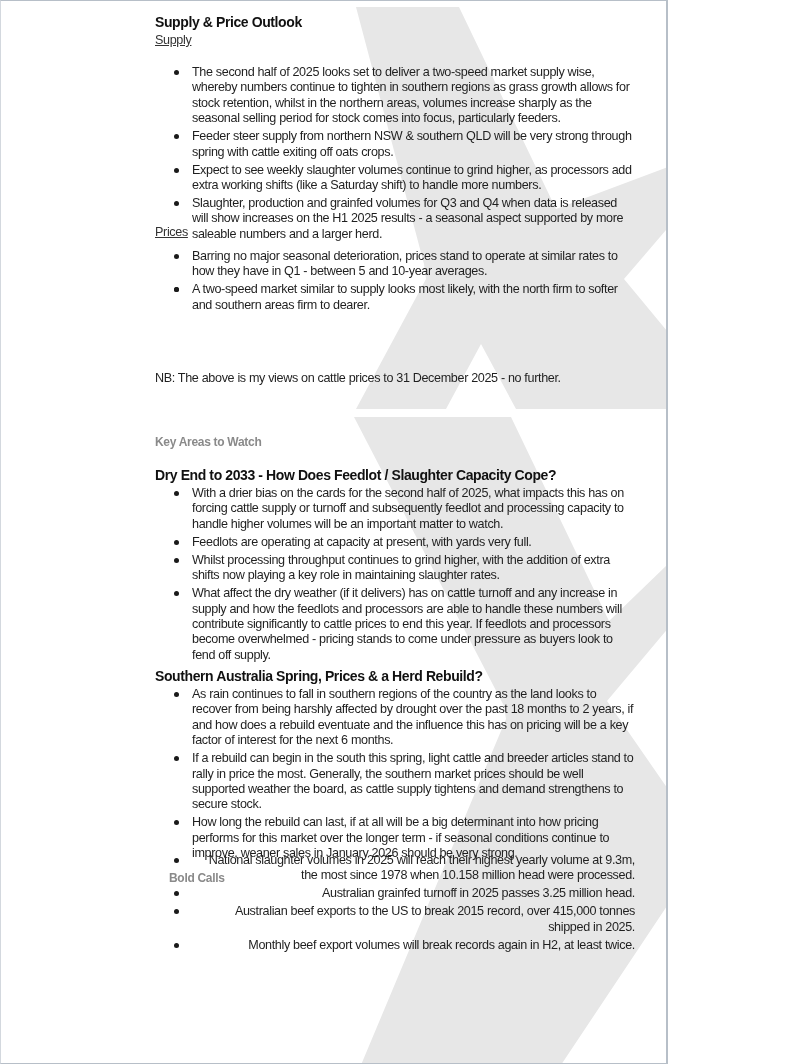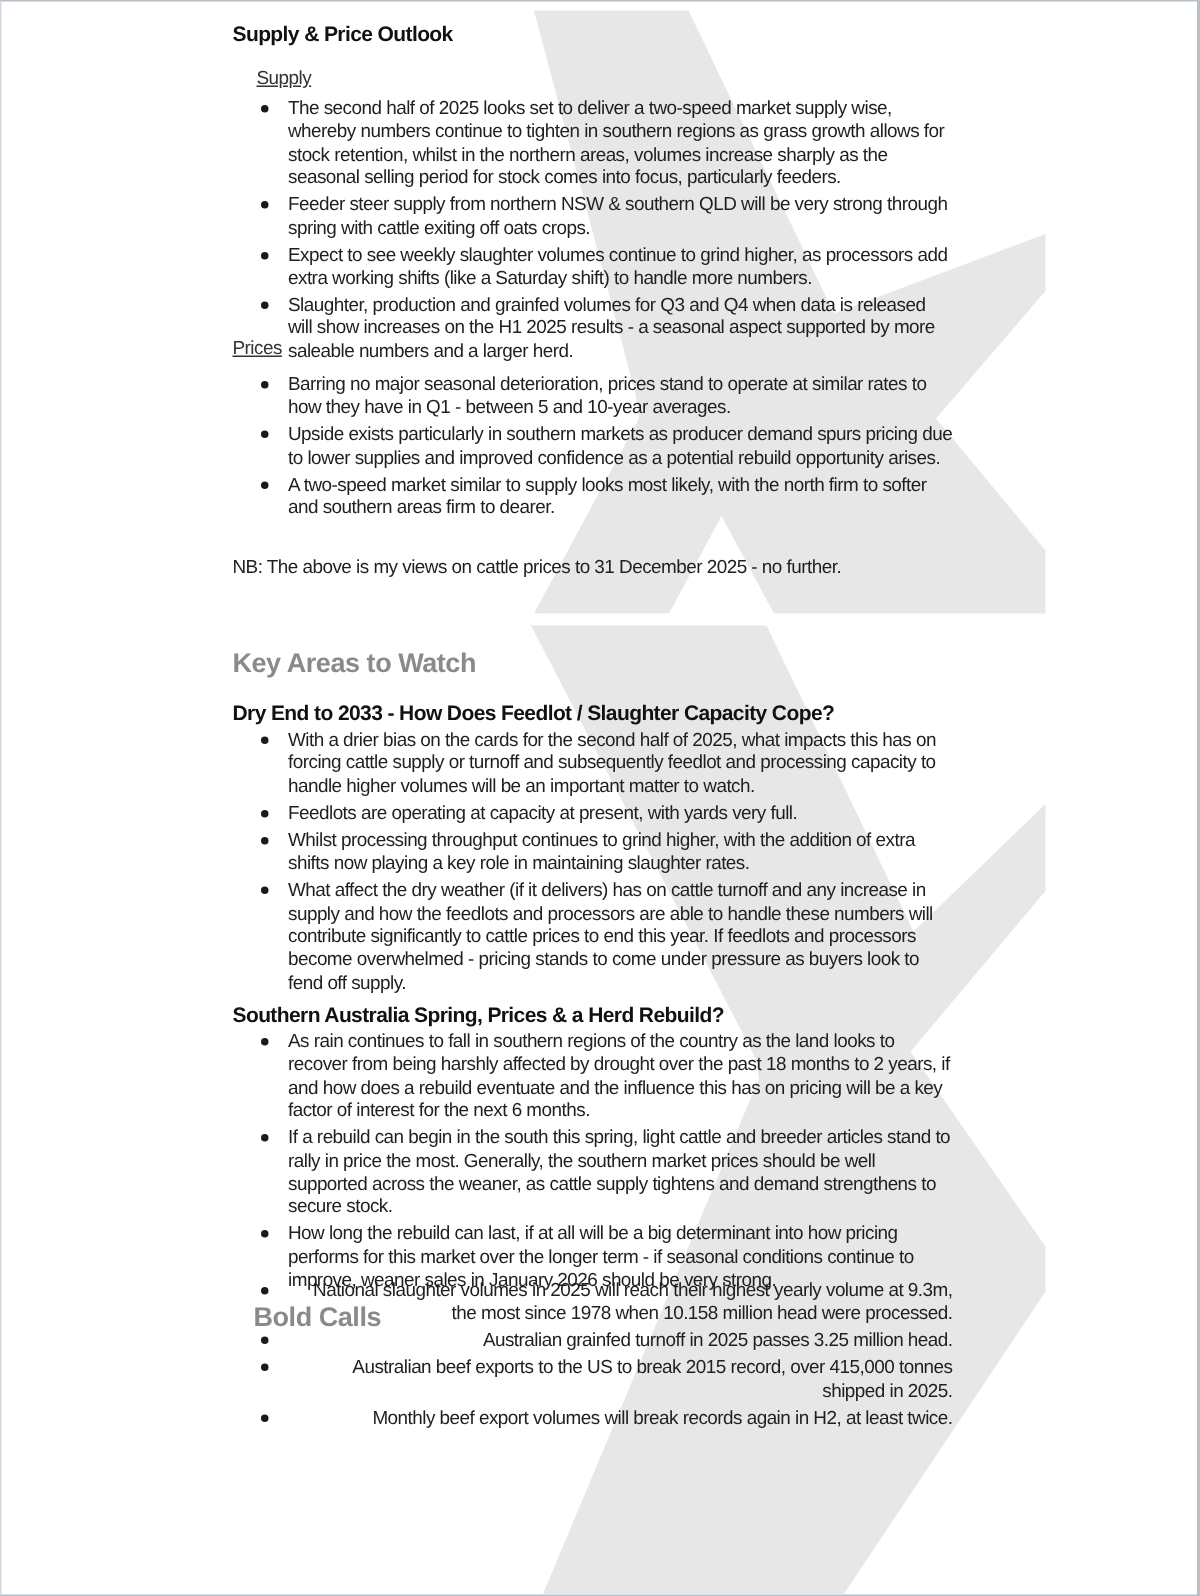--- a/index.html
+++ b/index.html
@@ -1,35 +1,35 @@
 <!DOCTYPE html>
 <html><head>
   <meta charset="utf-8">
   <style>
     html, body { margin: 0; padding: 0; background: #ffffff; }
     body { width: 800px; height: 1064px; overflow: hidden; position: relative; }
     .frame {
-      position: absolute; left: 0; top: 0; width: 800px; height: 1064px;
+      position: absolute; left: 0; top: 0; width: 668px; height: 1064px;
       box-sizing: border-box;
       border-top: 1px solid #b7bfc8;
       border-right: 2px solid #b7bfc8;
       border-bottom: 1px solid #b7bfc8;
       border-left: 1px solid #d3d8de;
       background: #ffffff;
       overflow: hidden;
     }
     svg.watermark { position: absolute; left: 0; top: 0; width: 800px; height: 1064px; z-index: 0; }
     .content {
       position: absolute; left: 154px; top: 0; width: 480px; z-index: 1;
       font-family: "Liberation Sans", sans-serif;
       color: #1f1f1f; font-size: 12.6px; line-height: 15.4px;
       letter-spacing: -0.35px;
     }
     .h-main { position: absolute; left: 0; font-weight: bold; font-size: 14px; color: #111; letter-spacing: -0.4px; white-space: nowrap; }
-    .h-grey { position: absolute; left: 0; font-weight: bold; font-size: 18px; color: #8a8a8a; letter-spacing: -0.3px; white-space: nowrap; }
+    .h-grey { position: absolute; left: 0; font-weight: bold; font-size: 12px; color: #8a8a8a; letter-spacing: -0.3px; white-space: nowrap; }
     .sub { position: absolute; left: 0; text-decoration: underline; color: #333; white-space: nowrap; }
     ul { position: absolute; left: 0; margin: 0; padding: 0; list-style: none; width: 480px; }
     li { position: relative; padding-left: 37px; margin: 0 0 2.6px 0; }
     li .dot {
       position: absolute; left: 19px; top: 5px; width: 5px; height: 5px;
       border-radius: 50%; background: #1a1a1a;
     }
     .note { position: absolute; left: 0; white-space: nowrap; color: #1f1f1f; }
   </style>
 </head>
@@ -39,51 +39,51 @@
 
   <svg class="watermark" viewBox="0 0 800 1064" xmlns="http://www.w3.org/2000/svg">
     <polygon fill="#e7e7e7" points="355,6 458,6 555,208 696,155 696,193 623,278 696,366 696,408 515,408 480,343 445,408 355,408 425,278 423,263"></polygon>
     <polygon fill="#e7e7e7" points="353,416 510,416 608,620 696,535 696,593 606,700 696,830 696,860 560,1064 360,1064 505,718 503,705"></polygon>
   </svg>
 
   <div class="content">
 
     <div class="h-main" style="top:14px;">Supply &amp; Price Outlook</div>
 
-    <div class="sub" style="top:44px;margin-left:16px;">Supply</div>
+    <div class="sub" style="top:32px;">Supply</div>
     <ul style="top:64px;">
       <li><span class="dot"></span><span>The second half of 2025 looks set to deliver a two-speed market supply wise, whereby numbers continue to tighten in southern regions as grass growth allows for stock retention, whilst in the northern areas, volumes increase sharply as the seasonal selling period for stock comes into focus, particularly feeders.</span></li>
       <li><span class="dot"></span><span>Feeder steer supply from northern NSW &amp; southern QLD will be very strong through spring with cattle exiting off oats crops.</span></li>
       <li><span class="dot"></span><span>Expect to see weekly slaughter volumes continue to grind higher, as processors add extra working shifts (like a Saturday shift) to handle more numbers.</span></li>
       <li><span class="dot"></span><span>Slaughter, production and grainfed volumes for Q3 and Q4 when data is released will show increases on the H1 2025 results - a seasonal aspect supported by more saleable numbers and a larger herd.</span></li>
     </ul>
 
     <div class="sub" style="top:224px;">Prices</div>
     <ul style="top:248px;">
       <li><span class="dot"></span><span>Barring no major seasonal deterioration, prices stand to operate at similar rates to how they have in Q1 - between 5 and 10-year averages.</span></li>
-      <li><span class="dot"></span><span>Upside exists particularly in southern markets as producer demand spurs pricing due to lower supplies and improved confidence as a potential rebuild opportunity arises.</span></li>
+      <li><span class="dot"></span></li>
       <li><span class="dot"></span><span>A two-speed market similar to supply looks most likely, with the north firm to softer and southern areas firm to dearer.</span></li>
     </ul>
 
     <div class="note" style="top:370px;">NB: The above is my views on cattle prices to 31 December 2025 - no further.</div>
 
     <div class="h-grey" style="top:434px;">Key Areas to Watch</div>
 
     <div class="h-main" style="top:467px;">Dry End to 2033 - How Does Feedlot / Slaughter Capacity Cope?</div>
     <ul style="top:485px;">
       <li><span class="dot"></span><span>With a drier bias on the cards for the second half of 2025, what impacts this has on forcing cattle supply or turnoff and subsequently feedlot and processing capacity to handle higher volumes will be an important matter to watch.</span></li>
       <li><span class="dot"></span><span>Feedlots are operating at capacity at present, with yards very full.</span></li>
       <li><span class="dot"></span><span>Whilst processing throughput continues to grind higher, with the addition of extra shifts now playing a key role in maintaining slaughter rates.</span></li>
       <li><span class="dot"></span><span>What affect the dry weather (if it delivers) has on cattle turnoff and any increase in supply and how the feedlots and processors are able to handle these numbers will contribute significantly to cattle prices to end this year. If feedlots and processors become overwhelmed - pricing stands to come under pressure as buyers look to fend off supply.</span></li>
     </ul>
 
     <div class="h-main" style="top:668px;">Southern Australia Spring, Prices &amp; a Herd Rebuild?</div>
     <ul style="top:686px;">
       <li><span class="dot"></span><span>As rain continues to fall in southern regions of the country as the land looks to recover from being harshly affected by drought over the past 18 months to 2 years, if and how does a rebuild eventuate and the influence this has on pricing will be a key factor of interest for the next 6 months.</span></li>
-      <li><span class="dot"></span><span>If a rebuild can begin in the south this spring, light cattle and breeder articles stand to rally in price the most. Generally, the southern market prices should be well supported across the weaner, as cattle supply tightens and demand strengthens to secure stock.</span></li>
+      <li><span class="dot"></span><span>If a rebuild can begin in the south this spring, light cattle and breeder articles stand to rally in price the most. Generally, the southern market prices should be well supported weather the board, as cattle supply tightens and demand strengthens to secure stock.</span></li>
       <li><span class="dot"></span><span>How long the rebuild can last, if at all will be a big determinant into how pricing performs for this market over the longer term - if seasonal conditions continue to improve, weaner sales in January 2026 should be very strong.</span></li>
     </ul>
 
     <div class="h-grey" style="top:870px;margin-left:14px;">Bold Calls</div>
     <ul style="top:852px;text-align:right;">
       <li><span class="dot"></span><span>National slaughter volumes in 2025 will reach their highest yearly volume at 9.3m, the most since 1978 when 10.158 million head were processed.</span></li>
       <li><span class="dot"></span><span>Australian grainfed turnoff in 2025 passes 3.25 million head.</span></li>
       <li><span class="dot"></span><span>Australian beef exports to the US to break 2015 record, over 415,000 tonnes shipped in 2025.</span></li>
       <li><span class="dot"></span><span>Monthly beef export volumes will break records again in H2, at least twice.</span></li>
     </ul>

